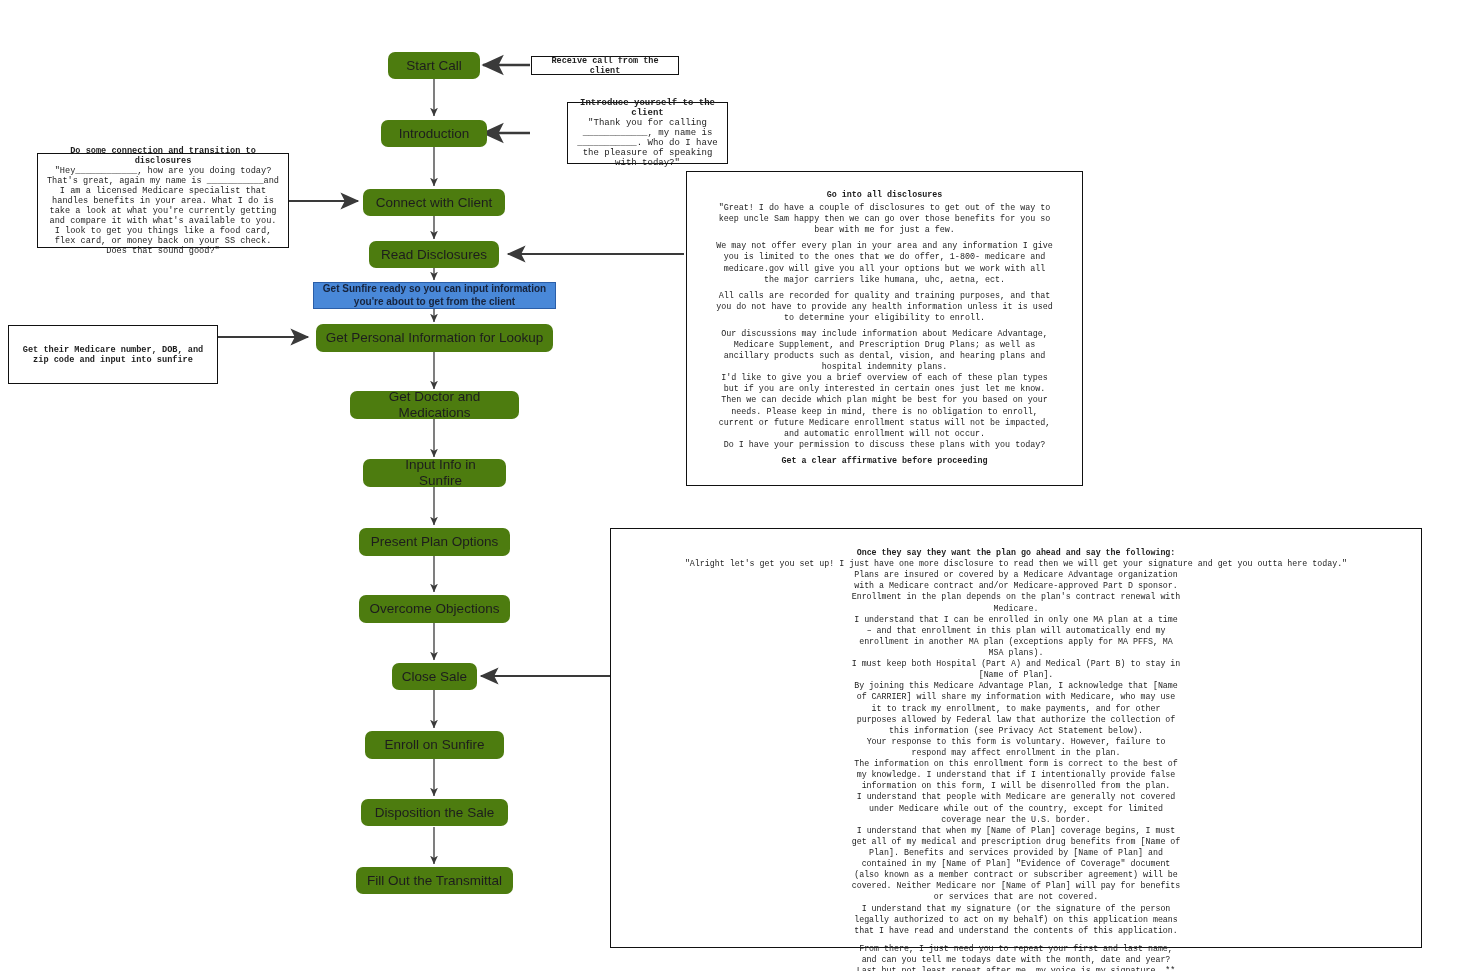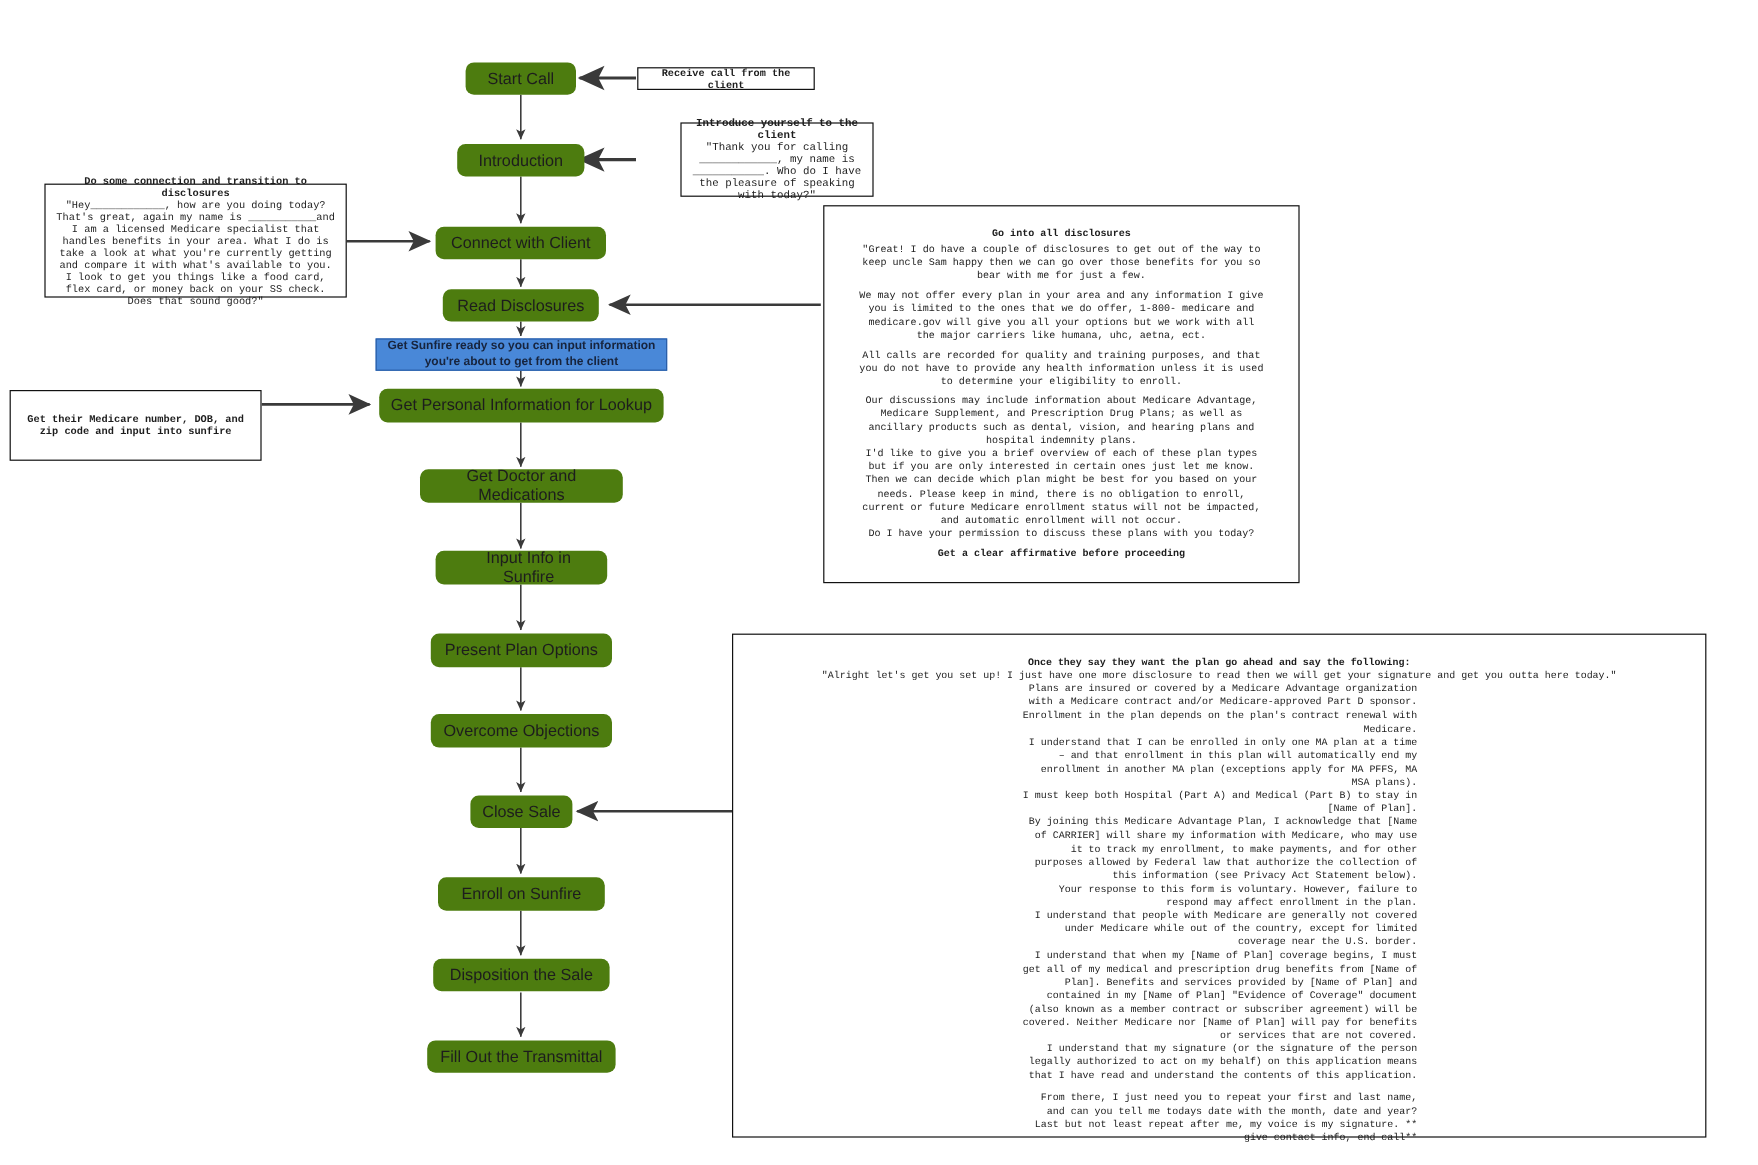--- a/index.html
+++ b/index.html
@@ -68,21 +68,21 @@
     margin: 0;
     padding: 0;
   }
   .note .gap { height: 0.85em; }
 
   .n-receive   { font-size: 8.5px; font-weight: bold; }
   .n-intro     { font-size: 9px; }
   .n-connect   { font-size: 8.6px; }
   .n-medicare  { font-size: 8.6px; font-weight: bold; }
   .n-disclose  { font-size: 8.4px; line-height: 1.32; }
-  .n-final     { font-size: 8.3px; line-height: 1.34; text-align: right; }
+  .n-final     { font-size: 8.3px; line-height: 1.34; }
 
   
   #wires {
     position: absolute;
     left: 0; top: 0;
     width: 1465px; height: 971px;
     pointer-events: none;
   }
 </style>
 </head>
@@ -194,20 +194,21 @@
     <span class="hdr">Once they say they want the plan go ahead and say the following:</span>
     <div class="gap"></div>
     <p style="max-width:100%;">"Alright let's get you set up! I just have one more disclosure to read then we will get your signature and get you outta here today."</p>
     <div class="gap"></div>
     <div style="width:330px;">
       <p>Plans are insured or covered by a Medicare Advantage organization with a Medicare contract and/or Medicare-approved Part D sponsor. Enrollment in the plan depends on the plan's contract renewal with Medicare.</p>
       <p>I understand that I can be enrolled in only one MA plan at a time – and that enrollment in this plan will automatically end my enrollment in another MA plan (exceptions apply for MA PFFS, MA MSA plans).</p>
       <p>I must keep both Hospital (Part A) and Medical (Part B) to stay in [Name of Plan].</p>
       <p>By joining this Medicare Advantage Plan, I acknowledge that [Name of CARRIER] will share my information with Medicare, who may use it to track my enrollment, to make payments, and for other purposes allowed by Federal law that authorize the collection of this information (see Privacy Act Statement below).</p>
       <p>Your response to this form is voluntary. However, failure to respond may affect enrollment in the plan.</p>
+      <p>The information on this enrollment form is correct to the best of my knowledge. I understand that if I intentionally provide false information on this form, I will be disenrolled from the plan.</p>
       <p>I understand that people with Medicare are generally not covered under Medicare while out of the country, except for limited coverage near the U.S. border.</p>
       <p>I understand that when my [Name of Plan] coverage begins, I must get all of my medical and prescription drug benefits from [Name of Plan]. Benefits and services provided by [Name of Plan] and contained in my [Name of Plan] "Evidence of Coverage" document (also known as a member contract or subscriber agreement) will be covered. Neither Medicare nor [Name of Plan] will pay for benefits or services that are not covered.</p>
       <p>I understand that my signature (or the signature of the person legally authorized to act on my behalf) on this application means that I have read and understand the contents of this application.</p>
       <div class="gap"></div>
       <p>From there, I just need you to repeat your first and last name, and can you tell me todays date with the month, date and year? Last but not least repeat after me, my voice is my signature. ** give contact info, end call**</p>
     </div>
   </div>
 
 </div>
 

